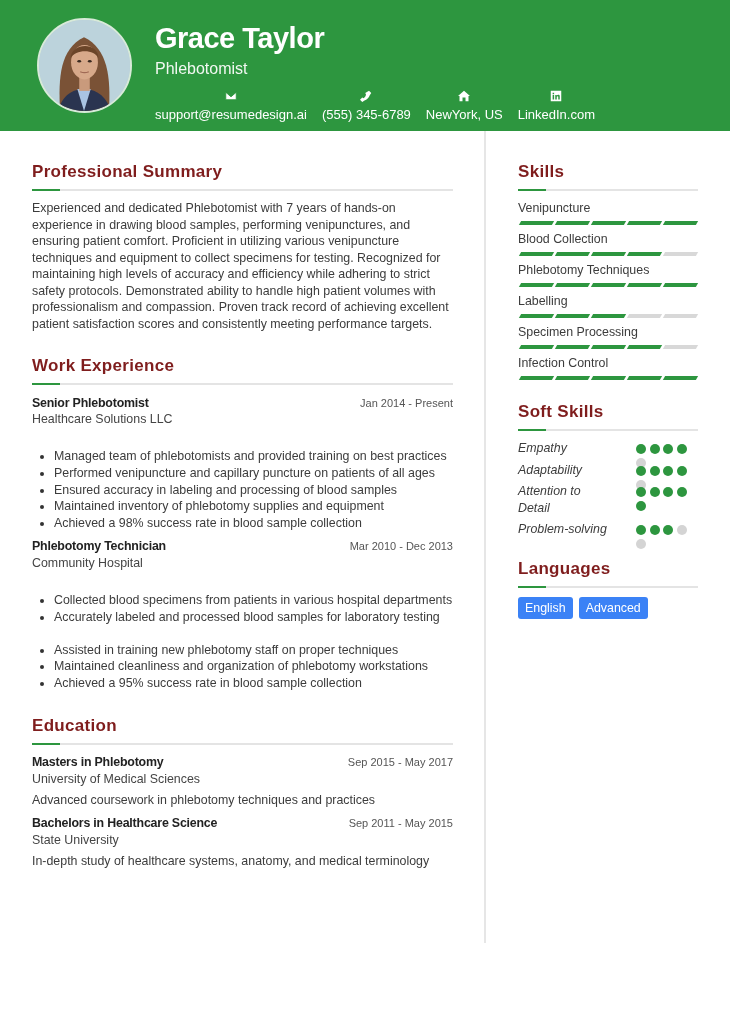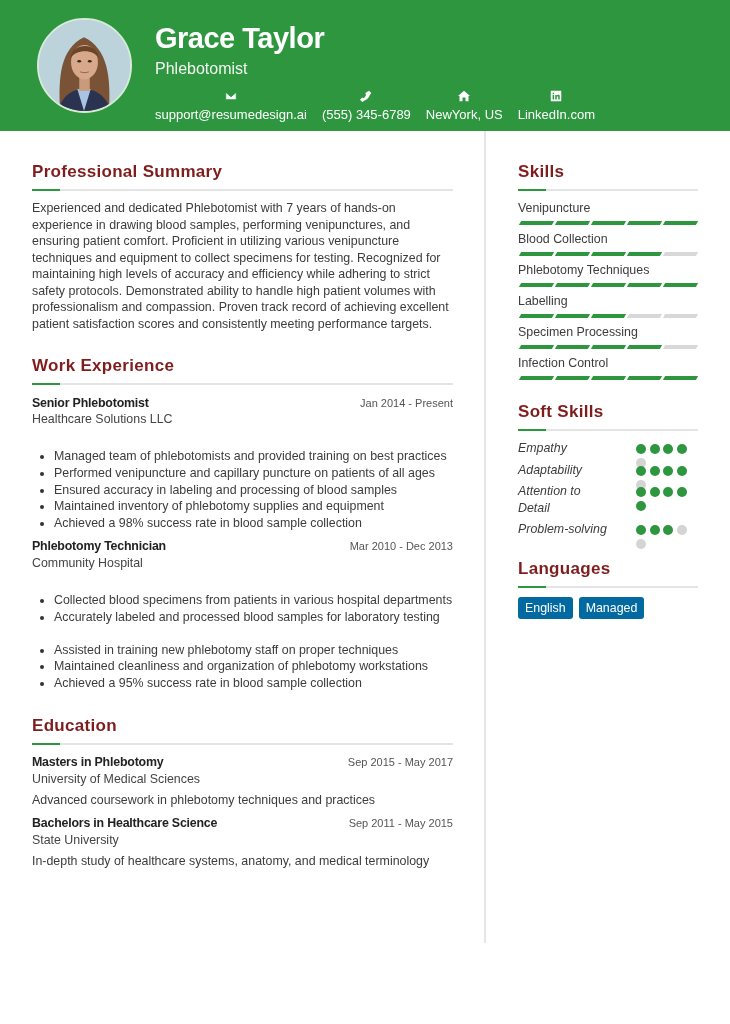--- a/index.html
+++ b/index.html
@@ -46,21 +46,21 @@
   .seg.on { background: #2d963f; }
 
   .soft { position: relative; }
   .soft-row { position: relative; display: flex; font-style: italic; }
   .soft-label { width: 118px; font-size: 12.4px; line-height: 16.5px; color: #3c3c3c; }
   .dots { position: absolute; left: 118px; top: 4px; width: 56px; display: flex; flex-wrap: wrap; gap: 4px 3.5px; }
   .dot { width: 10px; height: 10px; border-radius: 50%; background: #d4d4d4; }
   .dot.on { background: #2d963f; }
 
   .langs { display: flex; gap: 6px; margin-top: 1px; }
-  .lang { background: #0369a1; color: #fff; font-size: 12.4px; padding: 3px 7px; border-radius: 3px; height: 22px; line-height: 16px; }
+  .lang { background: #3b82f6; color: #fff; font-size: 12.4px; padding: 3px 7px; border-radius: 3px; height: 22px; line-height: 16px; }
 </style>
 </head>
 <body>
 
 <div class="header">
   <div class="photo">
     <svg viewBox="0 0 95 95">
       <rect width="95" height="95" fill="#bcd3dc"></rect>
       <path d="M22 95 C20 60 22 30 47 18 C72 30 75 60 73 95 Z" fill="#7a5236"></path>
       <path d="M20 95 C24 78 36 72 47 72 C58 72 70 78 75 95 Z" fill="#2a3450"></path>
@@ -284,16 +284,16 @@
           </div>
         </div>
       </div>
   </section>
 
   <section style="margin-top:16px;">
     <div class="sec-title">Languages</div>
     <div class="sec-rule"></div>
     <div class="langs">
       <span class="lang">English</span>
-      <span class="lang">Managed</span>
+      <span class="lang">Advanced</span>
     </div>
   </section>
 </div>
 
 </body></html>

